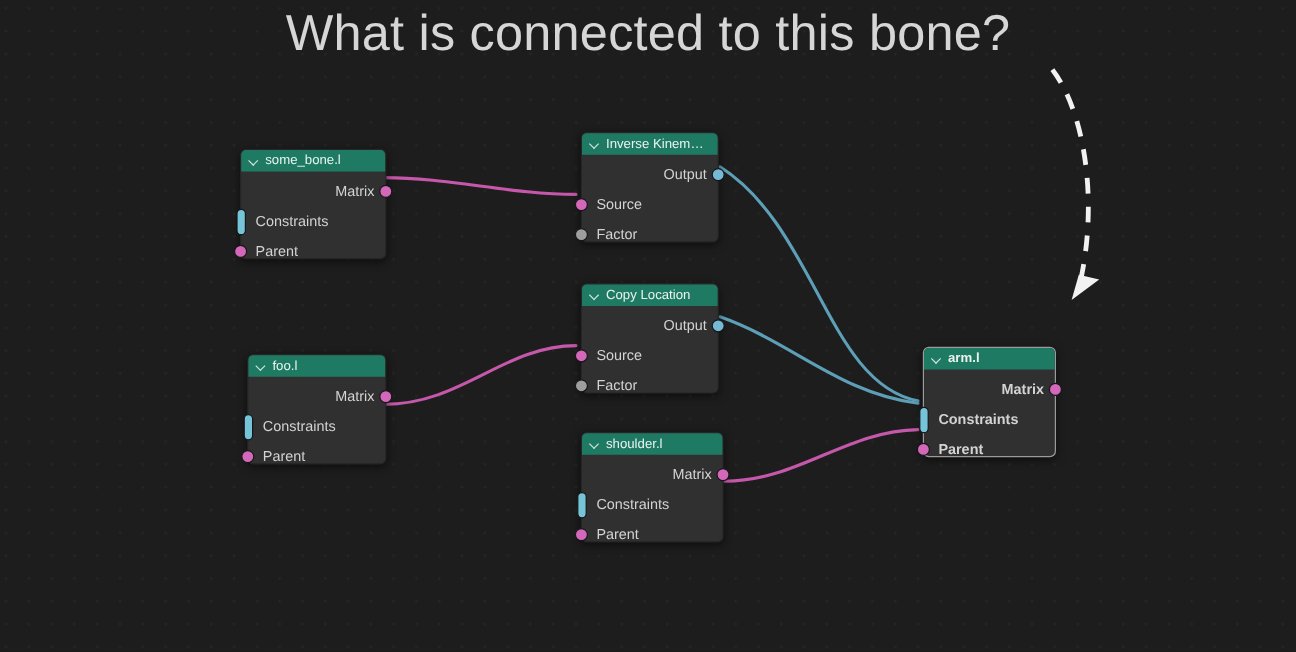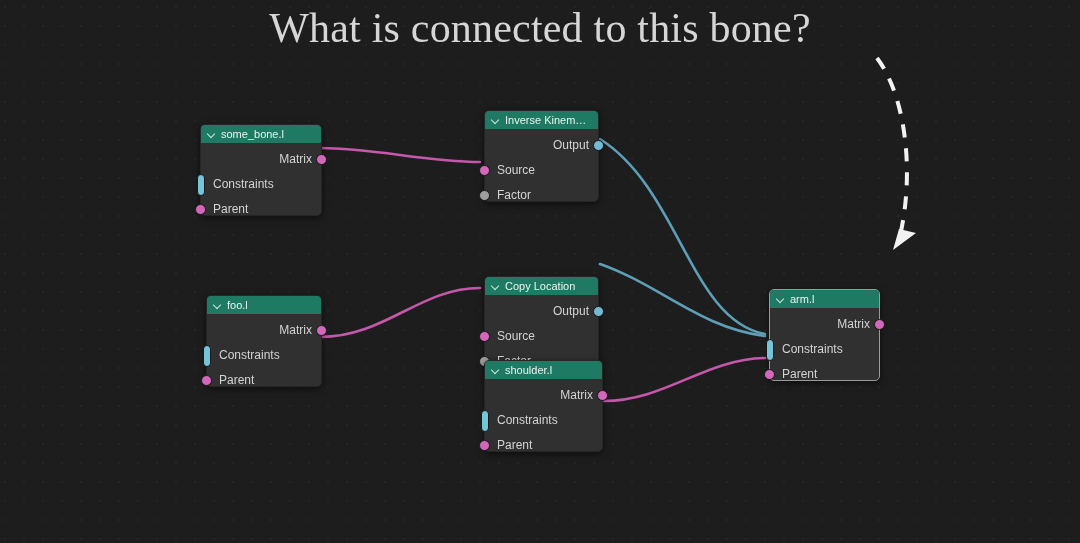--- a/index.html
+++ b/index.html
@@ -23,21 +23,21 @@
   }
 
   
   #title {
     position: absolute;
     top: 4px;
     left: 0;
     width: 1080px;
     text-align: center;
     color: #d6d6d6;
-    font-family: Liberation Serif, serif;
+    font-family: Liberation Sans, sans-serif;
     font-size: 42px;
     font-weight: 400;
     letter-spacing: 0.2px;
     white-space: nowrap;
   }
 
   
   #links, #annotations {
     position: absolute;
     left: 0;
@@ -55,20 +55,21 @@
     box-sizing: border-box;
     background: #303030;
     border-radius: 5px;
     z-index: 4;
     box-shadow: 0 2px 7px rgba(0,0,0,0.55);
     border: 1px solid #262626;
     overflow: visible;
   }
   .node.selected {
     border: 1px solid #9a9a9a;
+    font-weight: bold;
   }
   .node-header {
     height: 18px;
     line-height: 18px;
     background: #1f7a63;
     border-radius: 4px 4px 0 0;
     color: #e9f3f0;
     font-size: 11px;
     padding: 0 6px;
     display: flex;
@@ -190,21 +191,21 @@
         <div class="node-header">
           <span class="chev"></span>
           <span class="node-title">Inverse Kinematics</span>
         </div>
         <div class="node-body">
           <div class="row out"><span class="lbl">Output</span><span class="sock right output"></span></div>
           <div class="row in"><span class="sock left source"></span><span class="lbl">Source</span></div>
           <div class="row in"><span class="sock left factor"></span><span class="lbl">Factor</span></div>
         </div>
       </div>
-      <div class="node" style="left: 484px; top: 236px; width: 115px; height: 92px; margin-top: 40px;">
+      <div class="node" style="left: 484px; top: 236px; width: 115px; height: 92px;">
         <div class="node-header">
           <span class="chev"></span>
           <span class="node-title">Copy Location</span>
         </div>
         <div class="node-body">
           <div class="row out"><span class="lbl">Output</span><span class="sock right output"></span></div>
           <div class="row in"><span class="sock left source"></span><span class="lbl">Source</span></div>
           <div class="row in"><span class="sock left factor"></span><span class="lbl">Factor</span></div>
         </div>
       </div>

